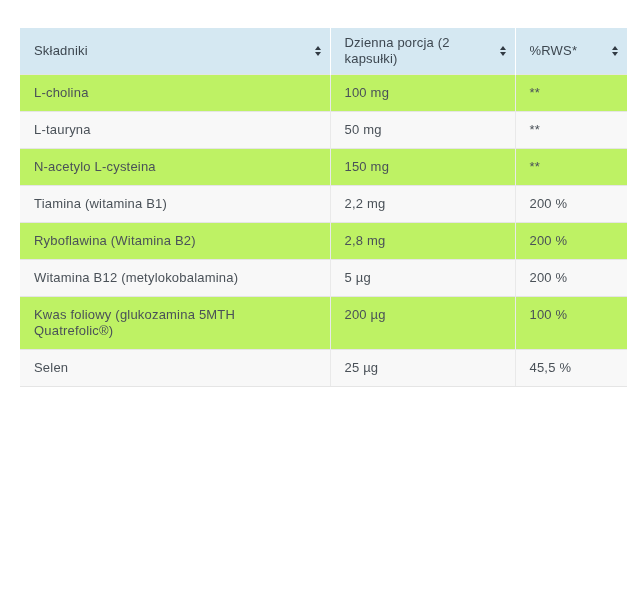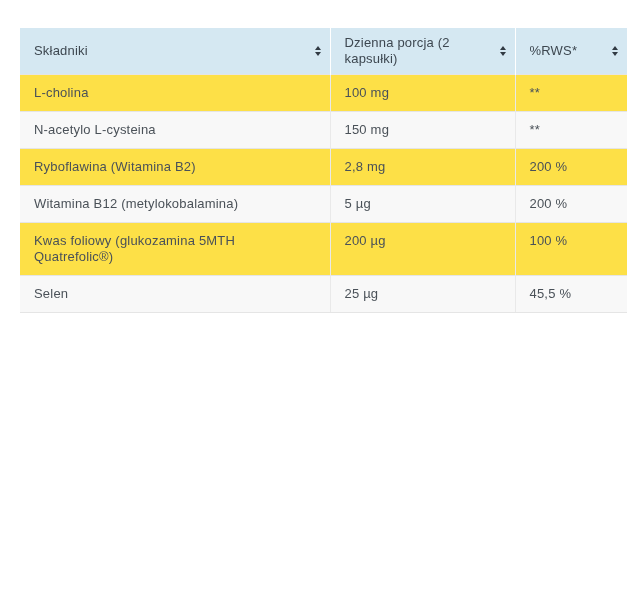--- a/index.html
+++ b/index.html
@@ -53,21 +53,21 @@
     border-right: 3.5px solid transparent;
   }
   .sort .up   { border-bottom: 4px solid #303a43; }
   .sort .down { border-top: 4px solid #303a43; }
   tbody td {
     padding: 10px 14px;
     vertical-align: top;
     line-height: 16px;
     color: #4a5158;
     white-space: pre-line;
-    background: #fde047;
+    background: #bef264;
   }
   tbody tr:nth-child(even) td { background: #f8f8f8; }
   tbody tr td { border-top: 1px solid #e5e5e5; }
   tbody tr:last-child td { border-bottom: 1px solid #e5e5e5; }
   tbody td + td { border-left: 1px solid #e9e9e9; }
 </style>
 </head>
 <body>
 
 <div class="table-wrap">
@@ -103,29 +103,39 @@
       </tr>
     </thead>
     <tbody id="tbody">
   <tr>
     <td>L-cholina</td>
     <td>100 mg</td>
     <td>**</td>
   </tr>
 
 
+  <tr>
+    <td>L-tauryna</td>
+    <td>50 mg</td>
+    <td>**</td>
+  </tr>
 
   <tr>
     <td>N-acetylo L-cysteina</td>
     <td>150 mg</td>
     <td>**</td>
   </tr>
 
 
 
+  <tr>
+    <td>Tiamina (witamina B1)</td>
+    <td>2,2 mg</td>
+    <td>200 %</td>
+  </tr>
 
   <tr>
     <td>Ryboflawina (Witamina B2)</td>
     <td>2,8 mg</td>
     <td>200 %</td>
   </tr>
 
 
 
   <tr>

